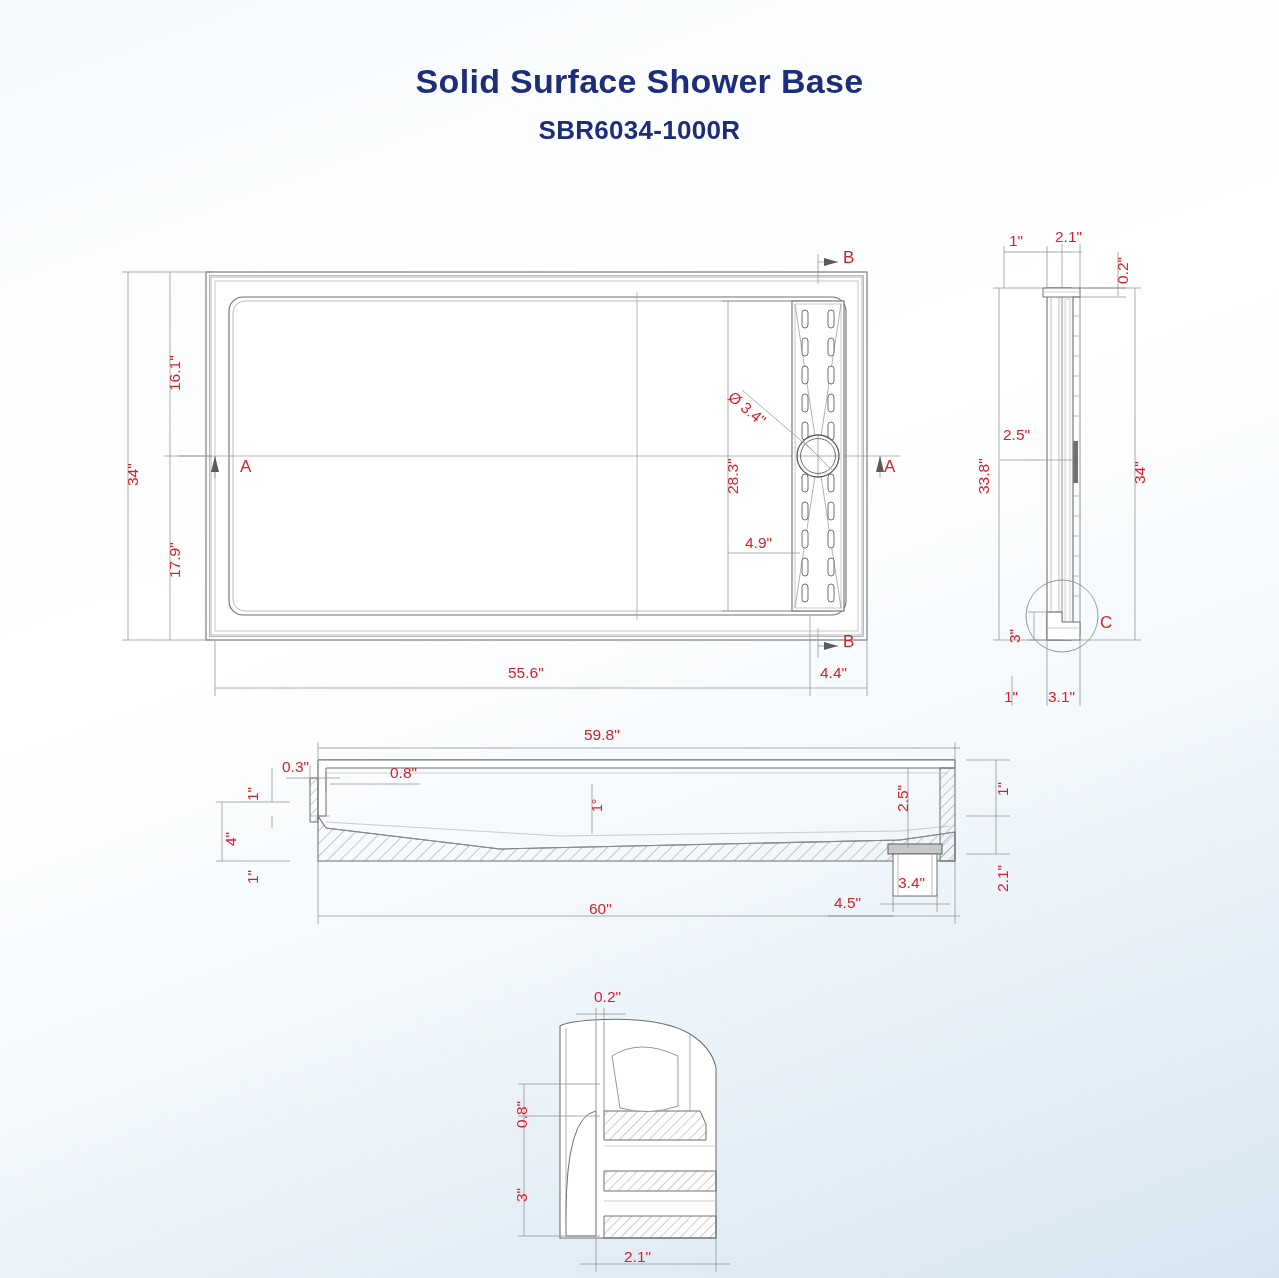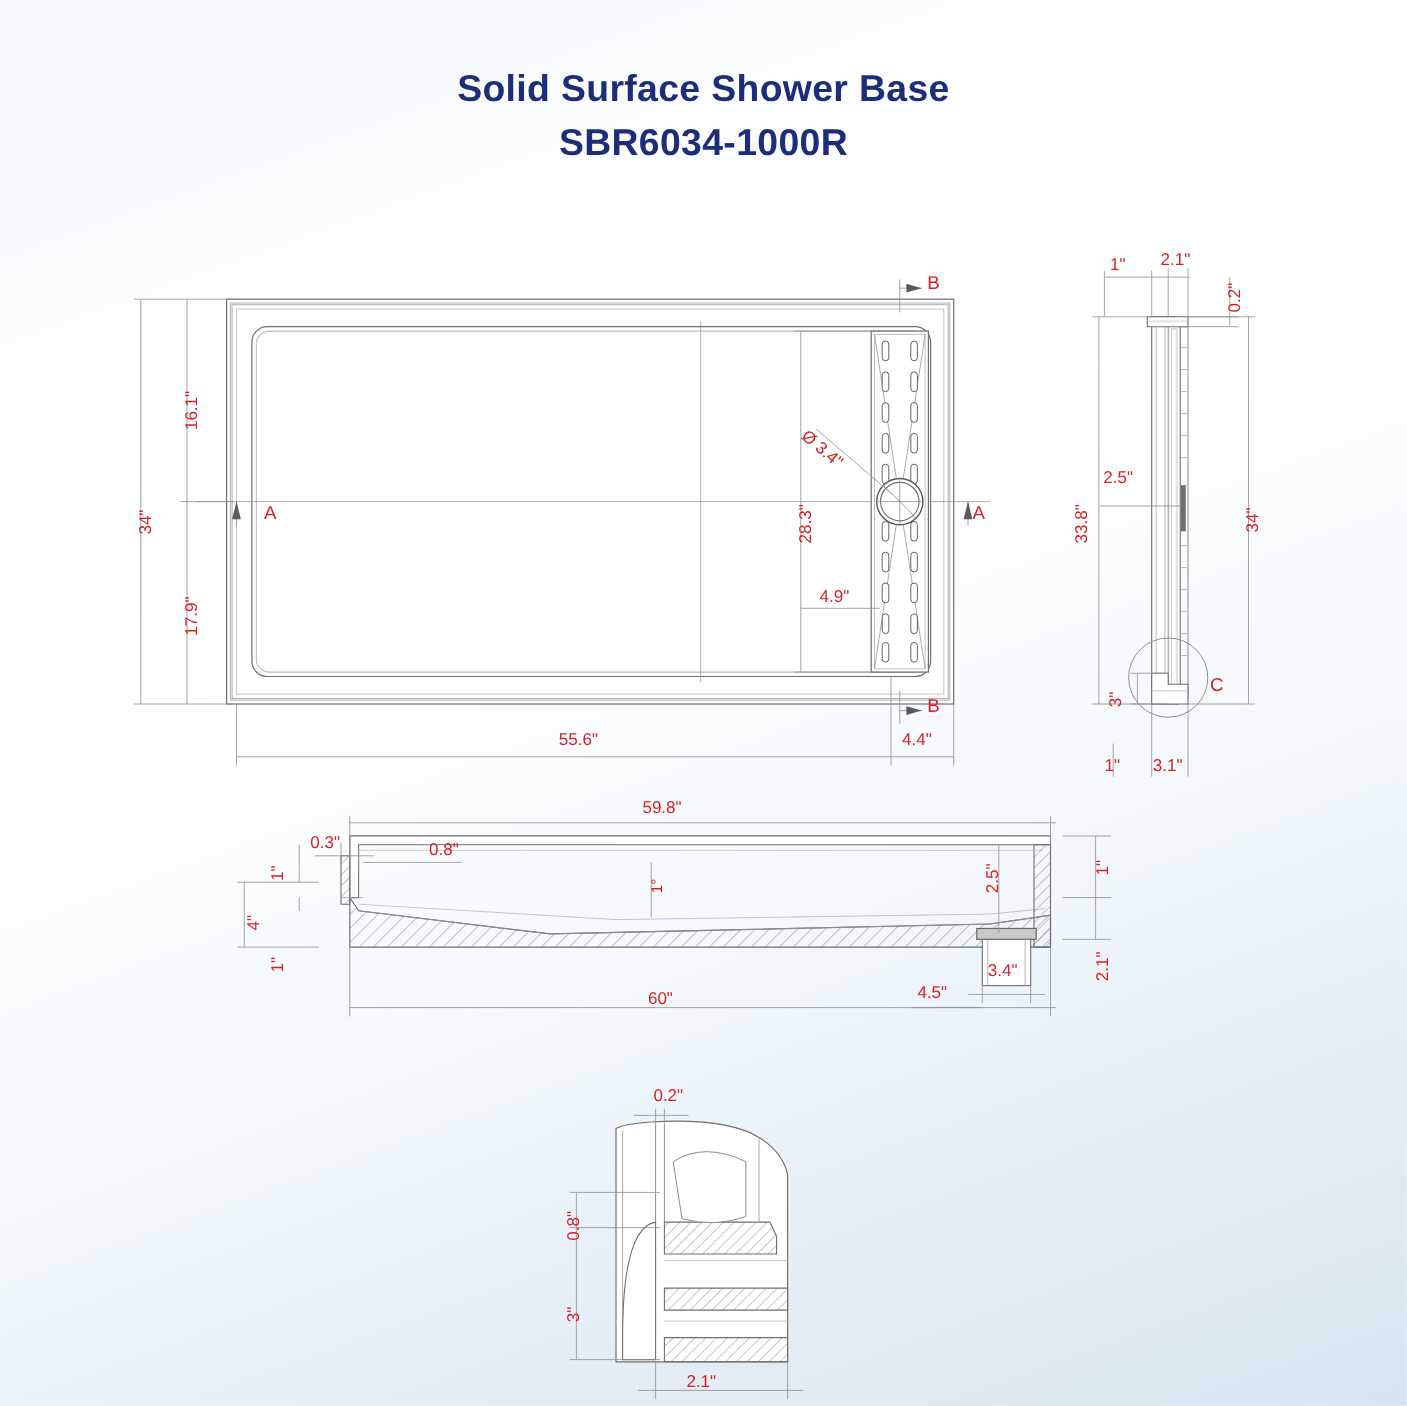--- a/index.html
+++ b/index.html
@@ -6,21 +6,21 @@
   body{
     width:1279px;height:1278px;overflow:hidden;position:relative;
     font-family:"Liberation Sans","DejaVu Sans",sans-serif;
     background:linear-gradient(160deg,#f3f8fc 0%,#fbfdfe 18%,#ffffff 42%,#f4f9fc 62%,#e4eef6 82%,#d6e6f1 100%);
   }
   #stage{position:absolute;left:0;top:16px;width:1118px;height:1278px;}
   svg.layer{position:absolute;left:0;top:0;width:1279px;height:1278px;overflow:visible;}
 
   .title-block{position:absolute;left:0;top:40px;width:1279px;text-align:center;}
   .t-main{font-size:34px;font-weight:bold;color:#1d2d7a;letter-spacing:.3px;line-height:50px;}
-  .t-sub{font-size:34px;font-weight:bold;color:#1d2d7a;letter-spacing:.3px;line-height:48px;}
+  .t-sub{font-size:26px;font-weight:bold;color:#1d2d7a;letter-spacing:.3px;line-height:48px;}
 
   .dim{position:absolute;color:#d81f26;font-size:15.5px;white-space:nowrap;
        font-family:"Liberation Sans","DejaVu Sans",sans-serif;}
   .dim.vert{transform:rotate(-90deg);transform-origin:left top;}
   .mk{position:absolute;color:#d81f26;font-size:17px;white-space:nowrap;}
 </style>
 </head>
 <body>
 
 <div id="stage">

